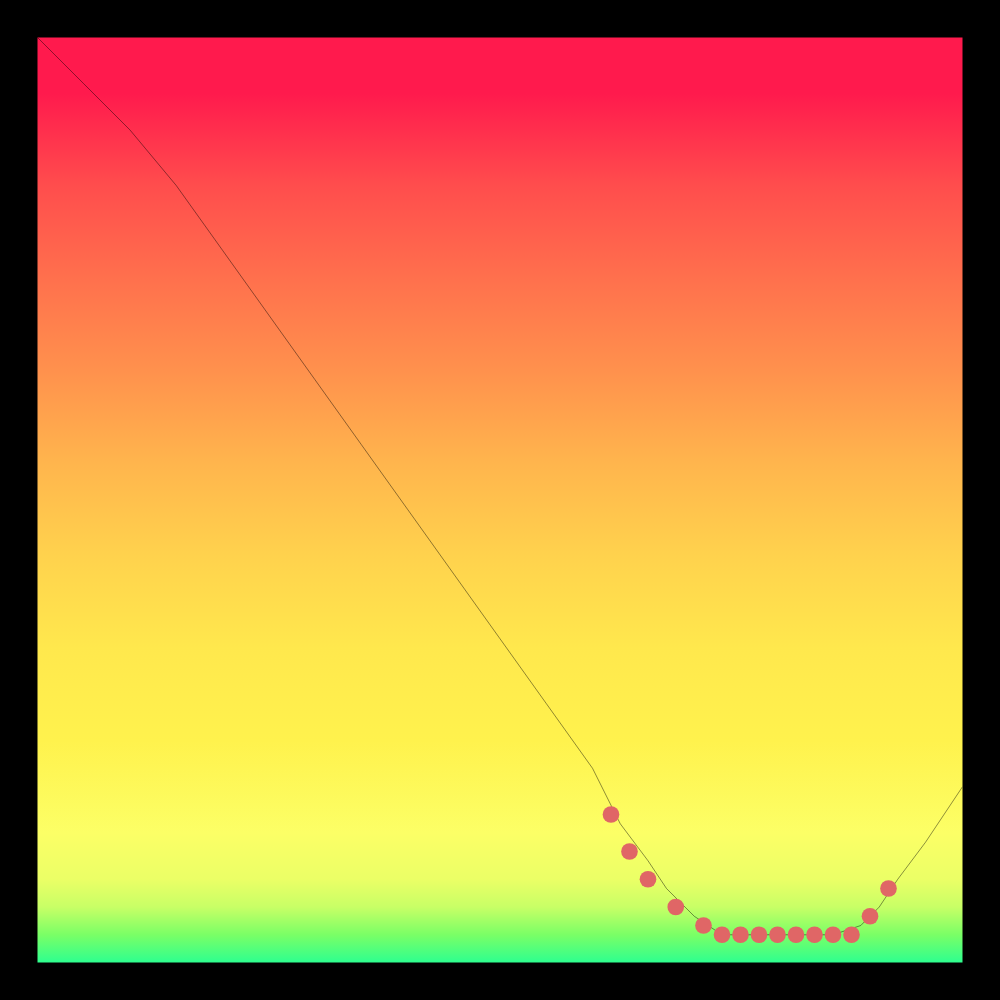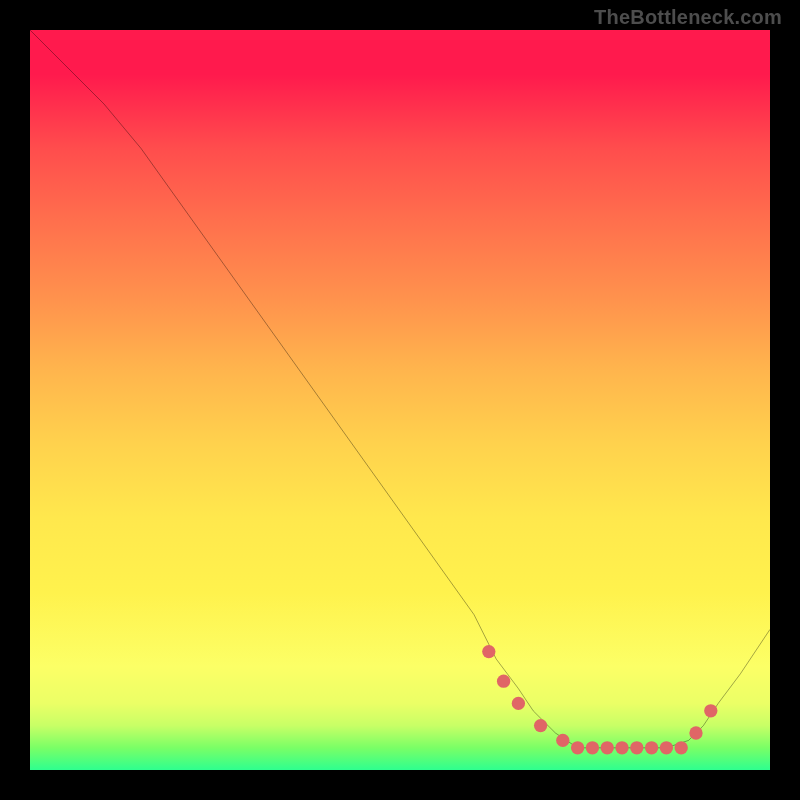--- a/index.html
+++ b/index.html
@@ -63,21 +63,20 @@
     font-size: 20px;
     font-weight: 600;
     letter-spacing: 0.2px;
     user-select: none;
   }
 </style>
 </head>
 <body>
 
 <div class="stage">
-  <div class="attribution">TheBottleneck.com</div>
 
   <div class="plot">
     <div class="gradient"></div>
     <svg class="svg-layer" viewBox="0 0 100 100" preserveAspectRatio="none">
       <polyline id="curve-line" fill="none" stroke="#000000" stroke-width="0.35" vector-effect="non-scaling-stroke" points="0.00,0.00 5.00,5.00 10.00,10.00 15.00,16.00 20.00,23.00 25.00,30.00 30.00,37.00 35.00,44.00 40.00,51.00 45.00,58.00 50.00,65.00 55.00,72.00 60.00,79.00 63.00,85.00 66.00,89.00 68.00,92.00 71.00,95.00 74.00,97.00 77.00,97.00 80.00,97.00 83.00,97.00 86.00,97.00 89.00,96.00 91.00,94.00 93.00,91.00 96.00,87.00 100.00,81.00">
       </polyline>
       <g id="marker-group">
           <circle cx="62.00" cy="84.00" r="0.9" fill="#e06666"></circle>
           <circle cx="64.00" cy="88.00" r="0.9" fill="#e06666"></circle>
           <circle cx="66.00" cy="91.00" r="0.9" fill="#e06666"></circle>

